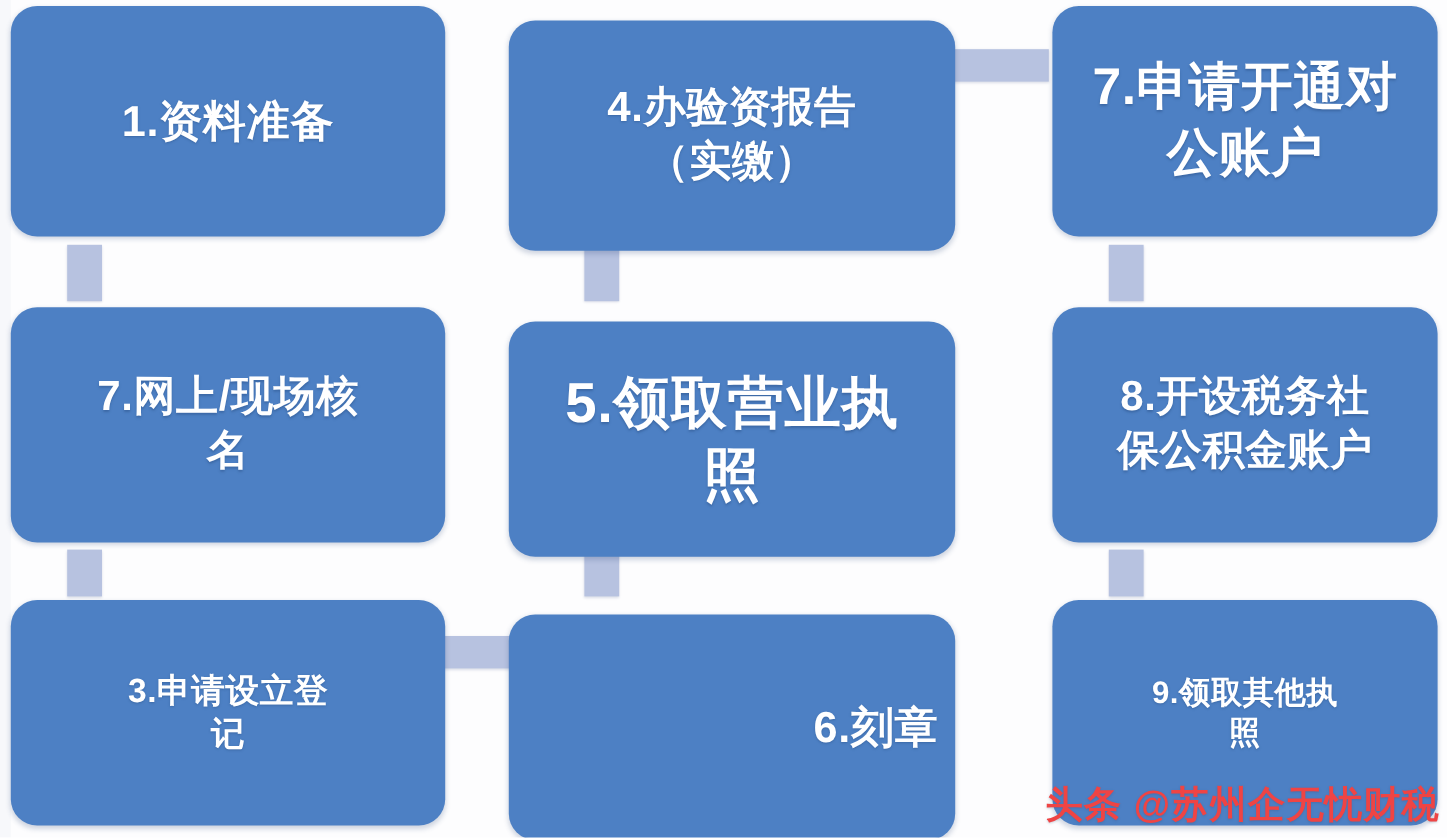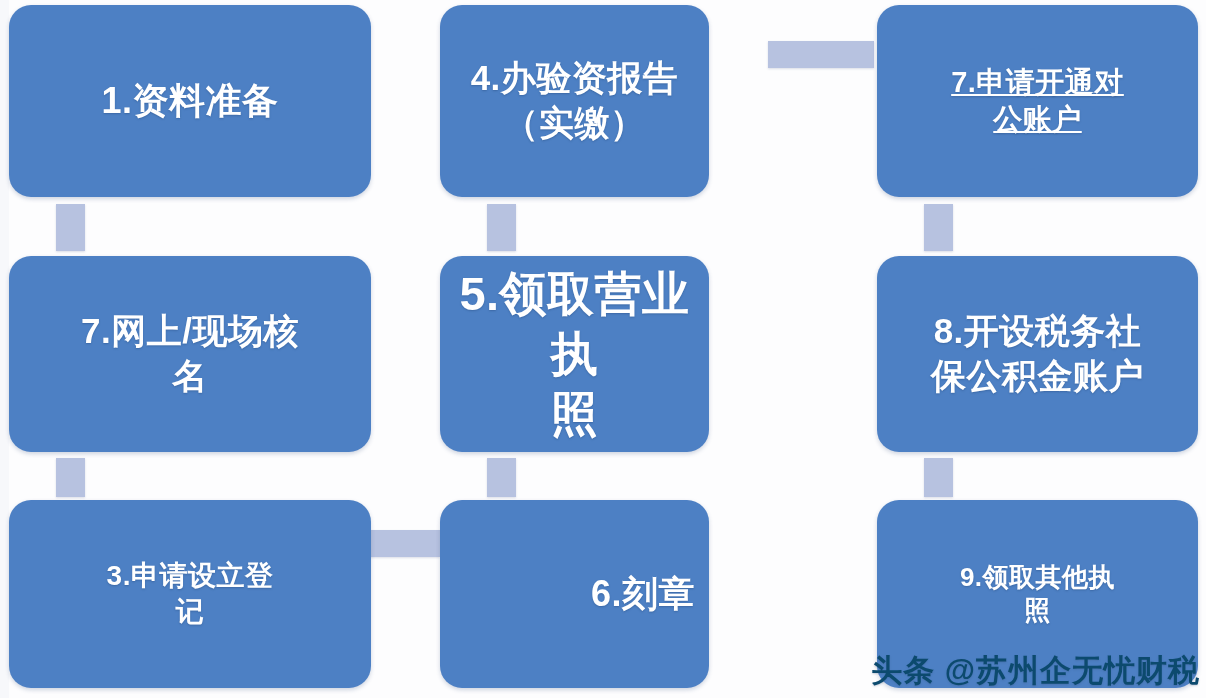--- a/index.html
+++ b/index.html
@@ -51,46 +51,46 @@
   }
   
   .connector {
     position: absolute;
     background: #b7c2e0;
     box-shadow: 0 1px 2px rgba(60,80,130,0.18);
   }
 
   
   .col-1 { left: 9px;  width: 362px; }
-  .col-2 { left: 440px; width: 269px; }
+  .col-2 { left: 424px; width: 372px; margin-top: 12px; }
   .col-3 { left: 877px; width: 321px; }
 
   .row-1 { top: 5px;   height: 192px; }
   .row-2 { top: 256px; height: 196px; }
   .row-3 { top: 500px; height: 188px; }
 
   
   #node-1 .node-label { font-size: 36px; }
   #node-2 .node-label { font-size: 35px; }
   #node-3 .node-label { font-size: 28px; }
   #node-4 .node-label { font-size: 35px; }
   #node-5 .node-label { font-size: 47px; }
   #node-6 .node-label { font-size: 36px; text-align: right; }
-  #node-7 .node-label { font-size: 29px; text-decoration: underline; }
+  #node-7 .node-label { font-size: 43px; }
   #node-8 .node-label { font-size: 35px; }
   #node-9 .node-label { font-size: 26px; }
 
   
   .watermark {
     position: absolute;
     right: 6px;
     bottom: 6px;
     font-size: 31px;
     font-weight: bold;
-    color: #0c4a6e;
+    color: #ef4444;
     letter-spacing: 1px;
     text-shadow: 0 1px 2px rgba(50,70,110,0.25);
     white-space: nowrap;
     pointer-events: none;
   }
 </style>
 </head>
 <body>
 
 <div id="flow-canvas">

